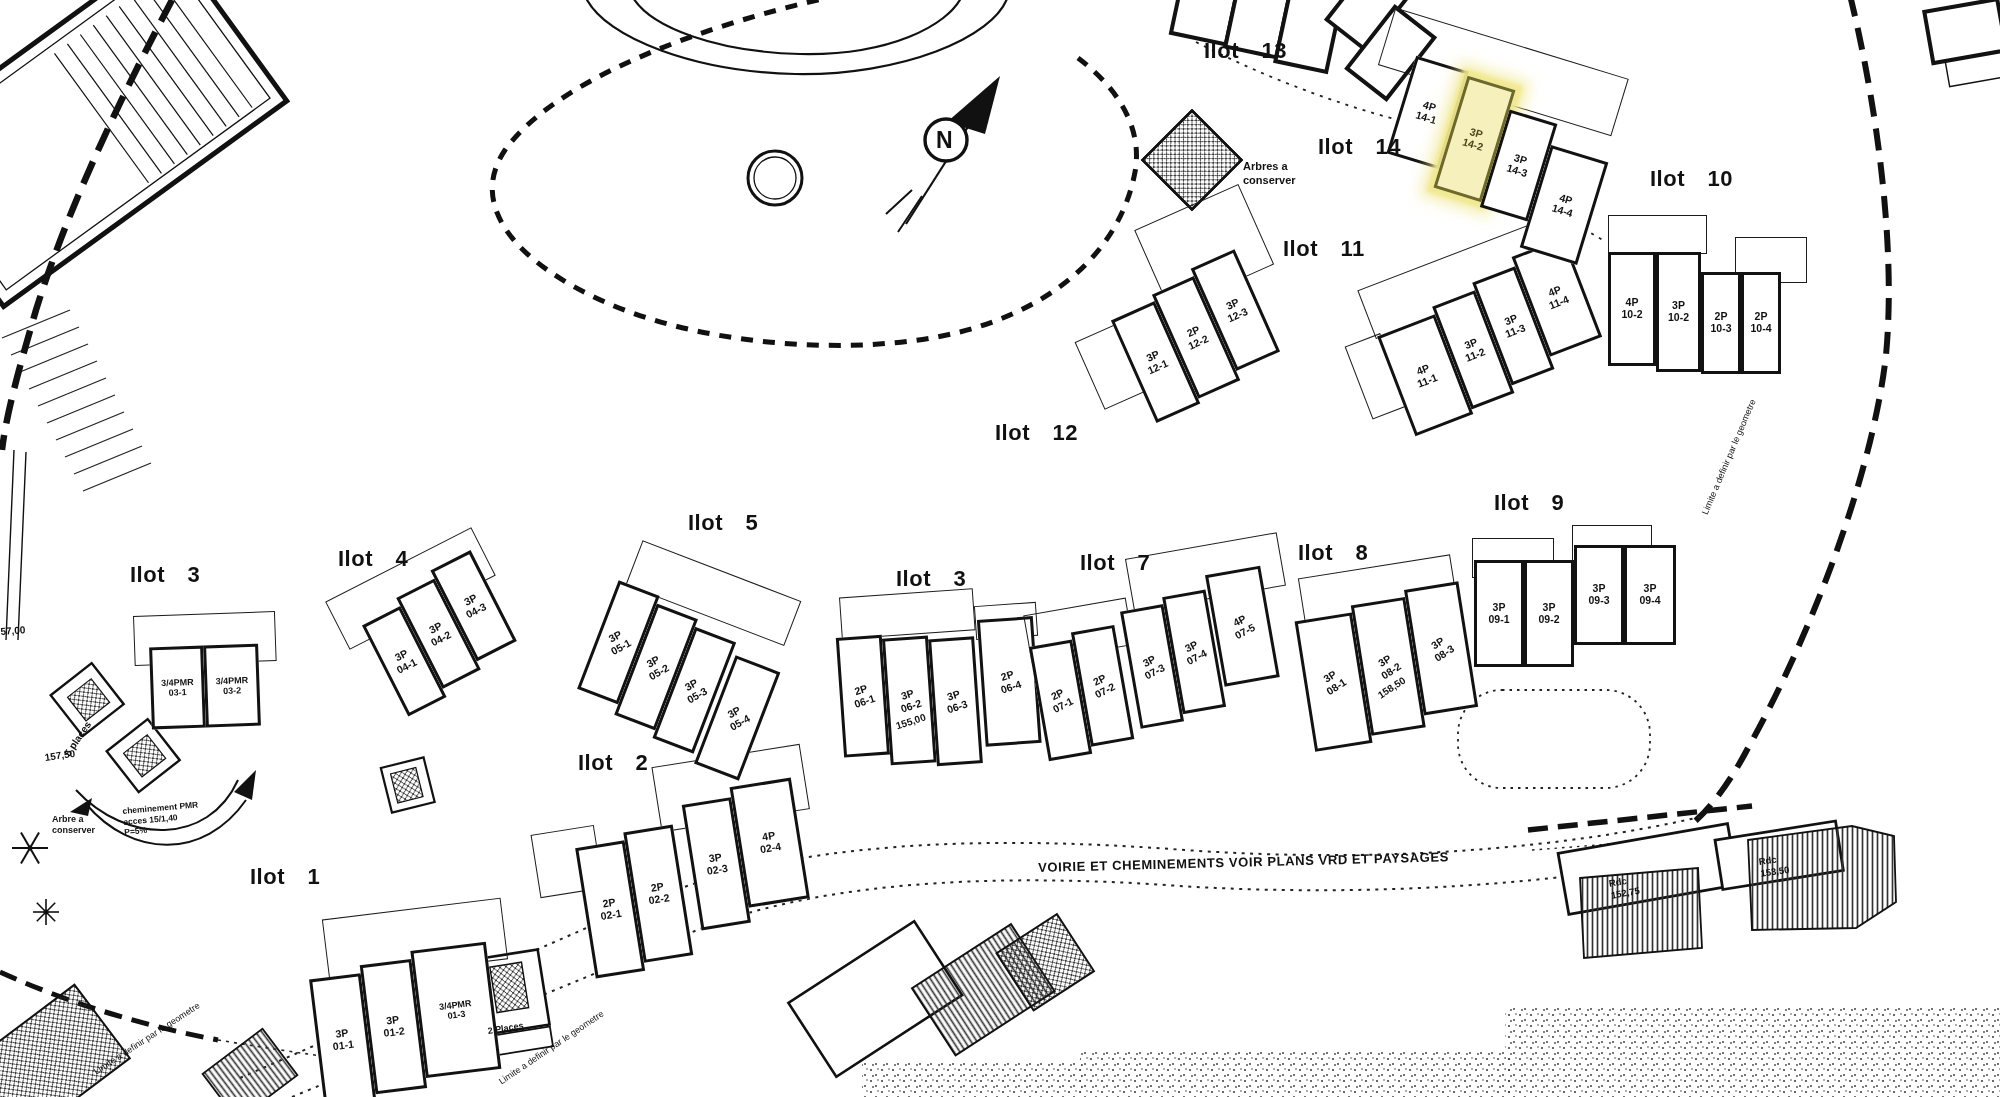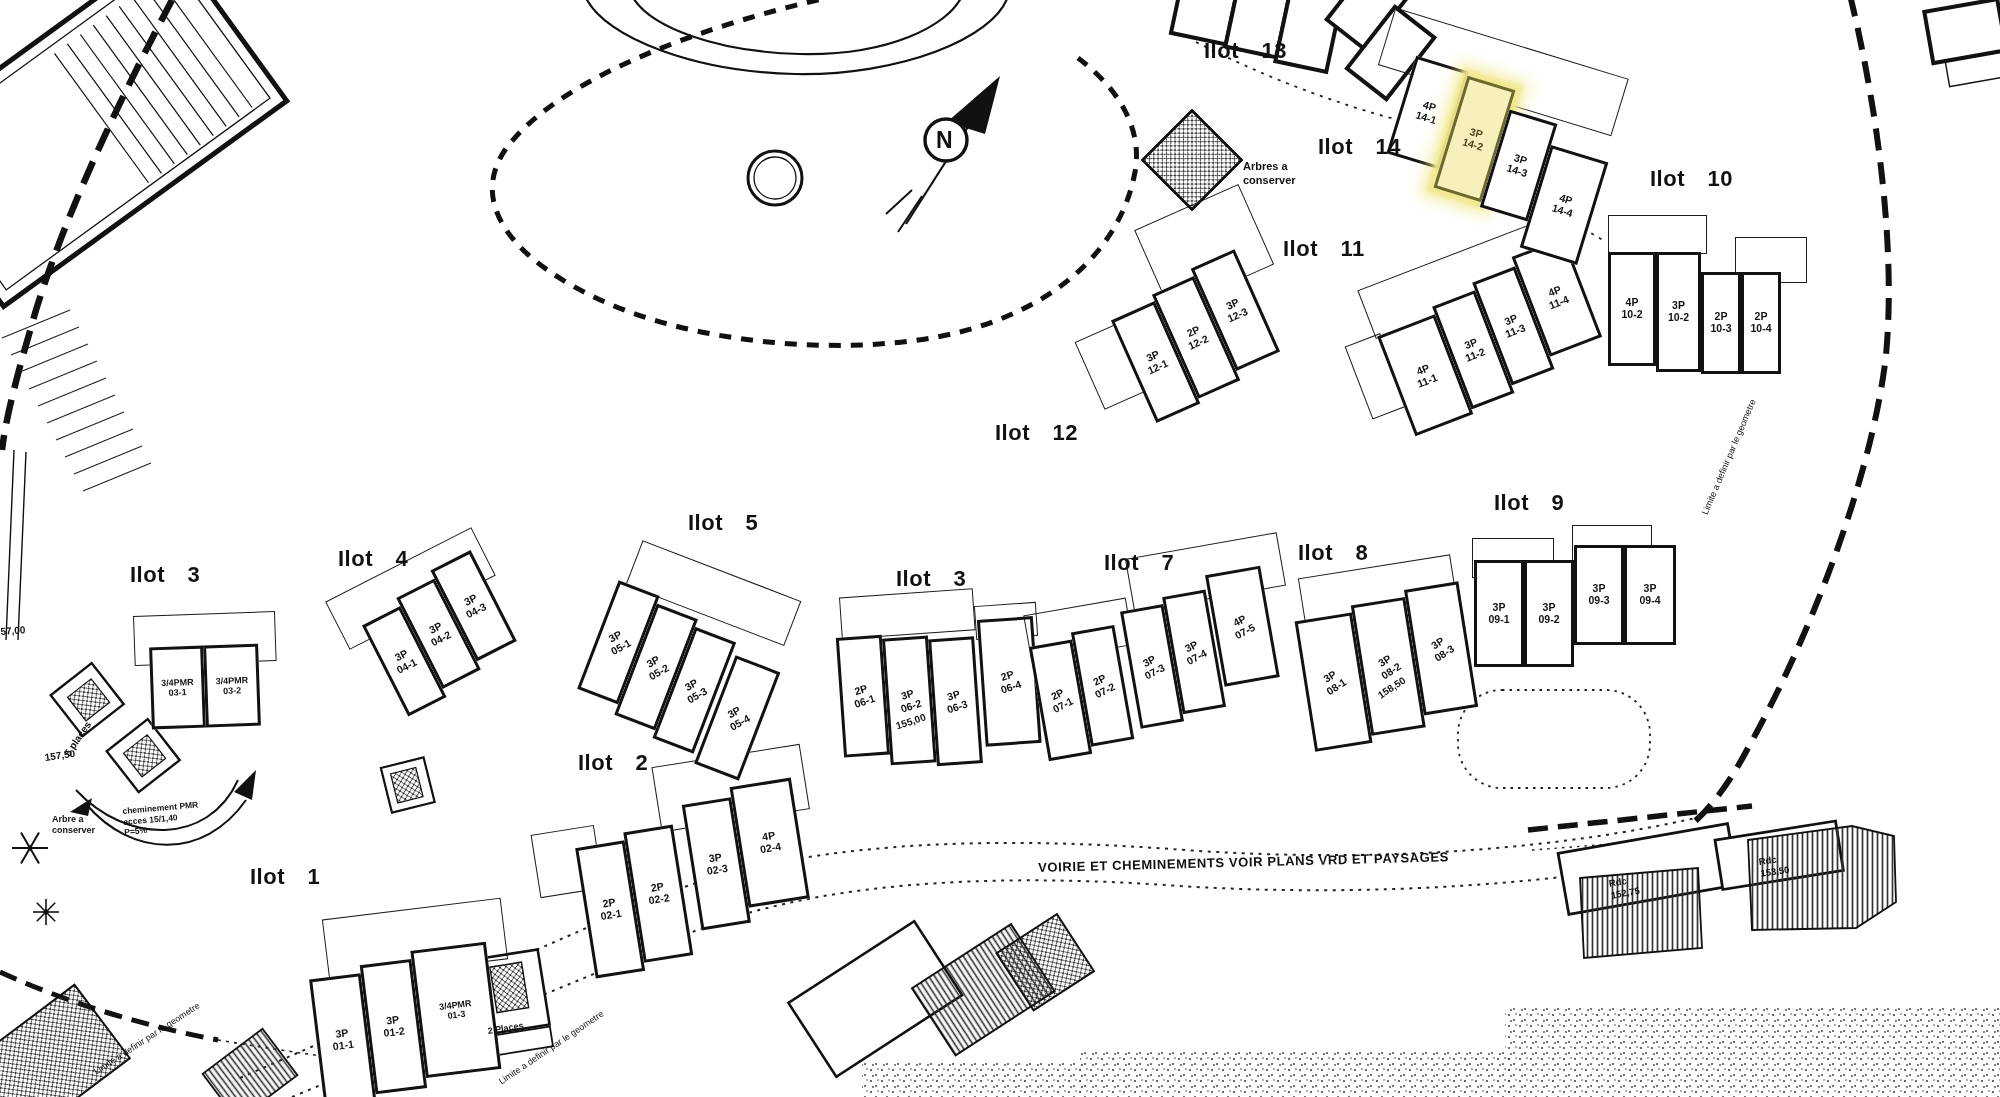--- a/index.html
+++ b/index.html
@@ -535,21 +535,21 @@
         </div>
       </div>
     </div>
 <div id="labels">
       <div class="ilot-label" style="left: 250px; top: 864px;">Ilot 1</div>
       <div class="ilot-label" style="left: 578px; top: 750px;">Ilot 2</div>
       <div class="ilot-label" style="left: 130px; top: 562px;">Ilot 3</div>
       <div class="ilot-label" style="left: 338px; top: 546px;">Ilot 4</div>
       <div class="ilot-label" style="left: 688px; top: 510px;">Ilot 5</div>
       <div class="ilot-label" style="left: 896px; top: 566px;">Ilot 3</div>
-      <div class="ilot-label" style="left: 1104px; top: 550px; text-align: center;">Ilot 7</div>
+      <div class="ilot-label" style="left: 1080px; top: 550px; text-align: center;">Ilot 7</div>
       <div class="ilot-label" style="left: 1298px; top: 540px;">Ilot 8</div>
       <div class="ilot-label" style="left: 1494px; top: 490px;">Ilot 9</div>
       <div class="ilot-label" style="left: 1650px; top: 166px;">Ilot 10</div>
       <div class="ilot-label" style="left: 1283px; top: 236px;">Ilot 11</div>
       <div class="ilot-label" style="left: 995px; top: 420px;">Ilot 12</div>
       <div class="ilot-label" style="left: 1204px; top: 38px;">Ilot 13</div>
       <div class="ilot-label" style="left: 1318px; top: 134px;">Ilot 14</div>
     </div>
 <div id="annotations">
       <div class="ann" style="left: 1243px; top: 160px; font-size: 11px; font-weight: 700;">Arbres a

